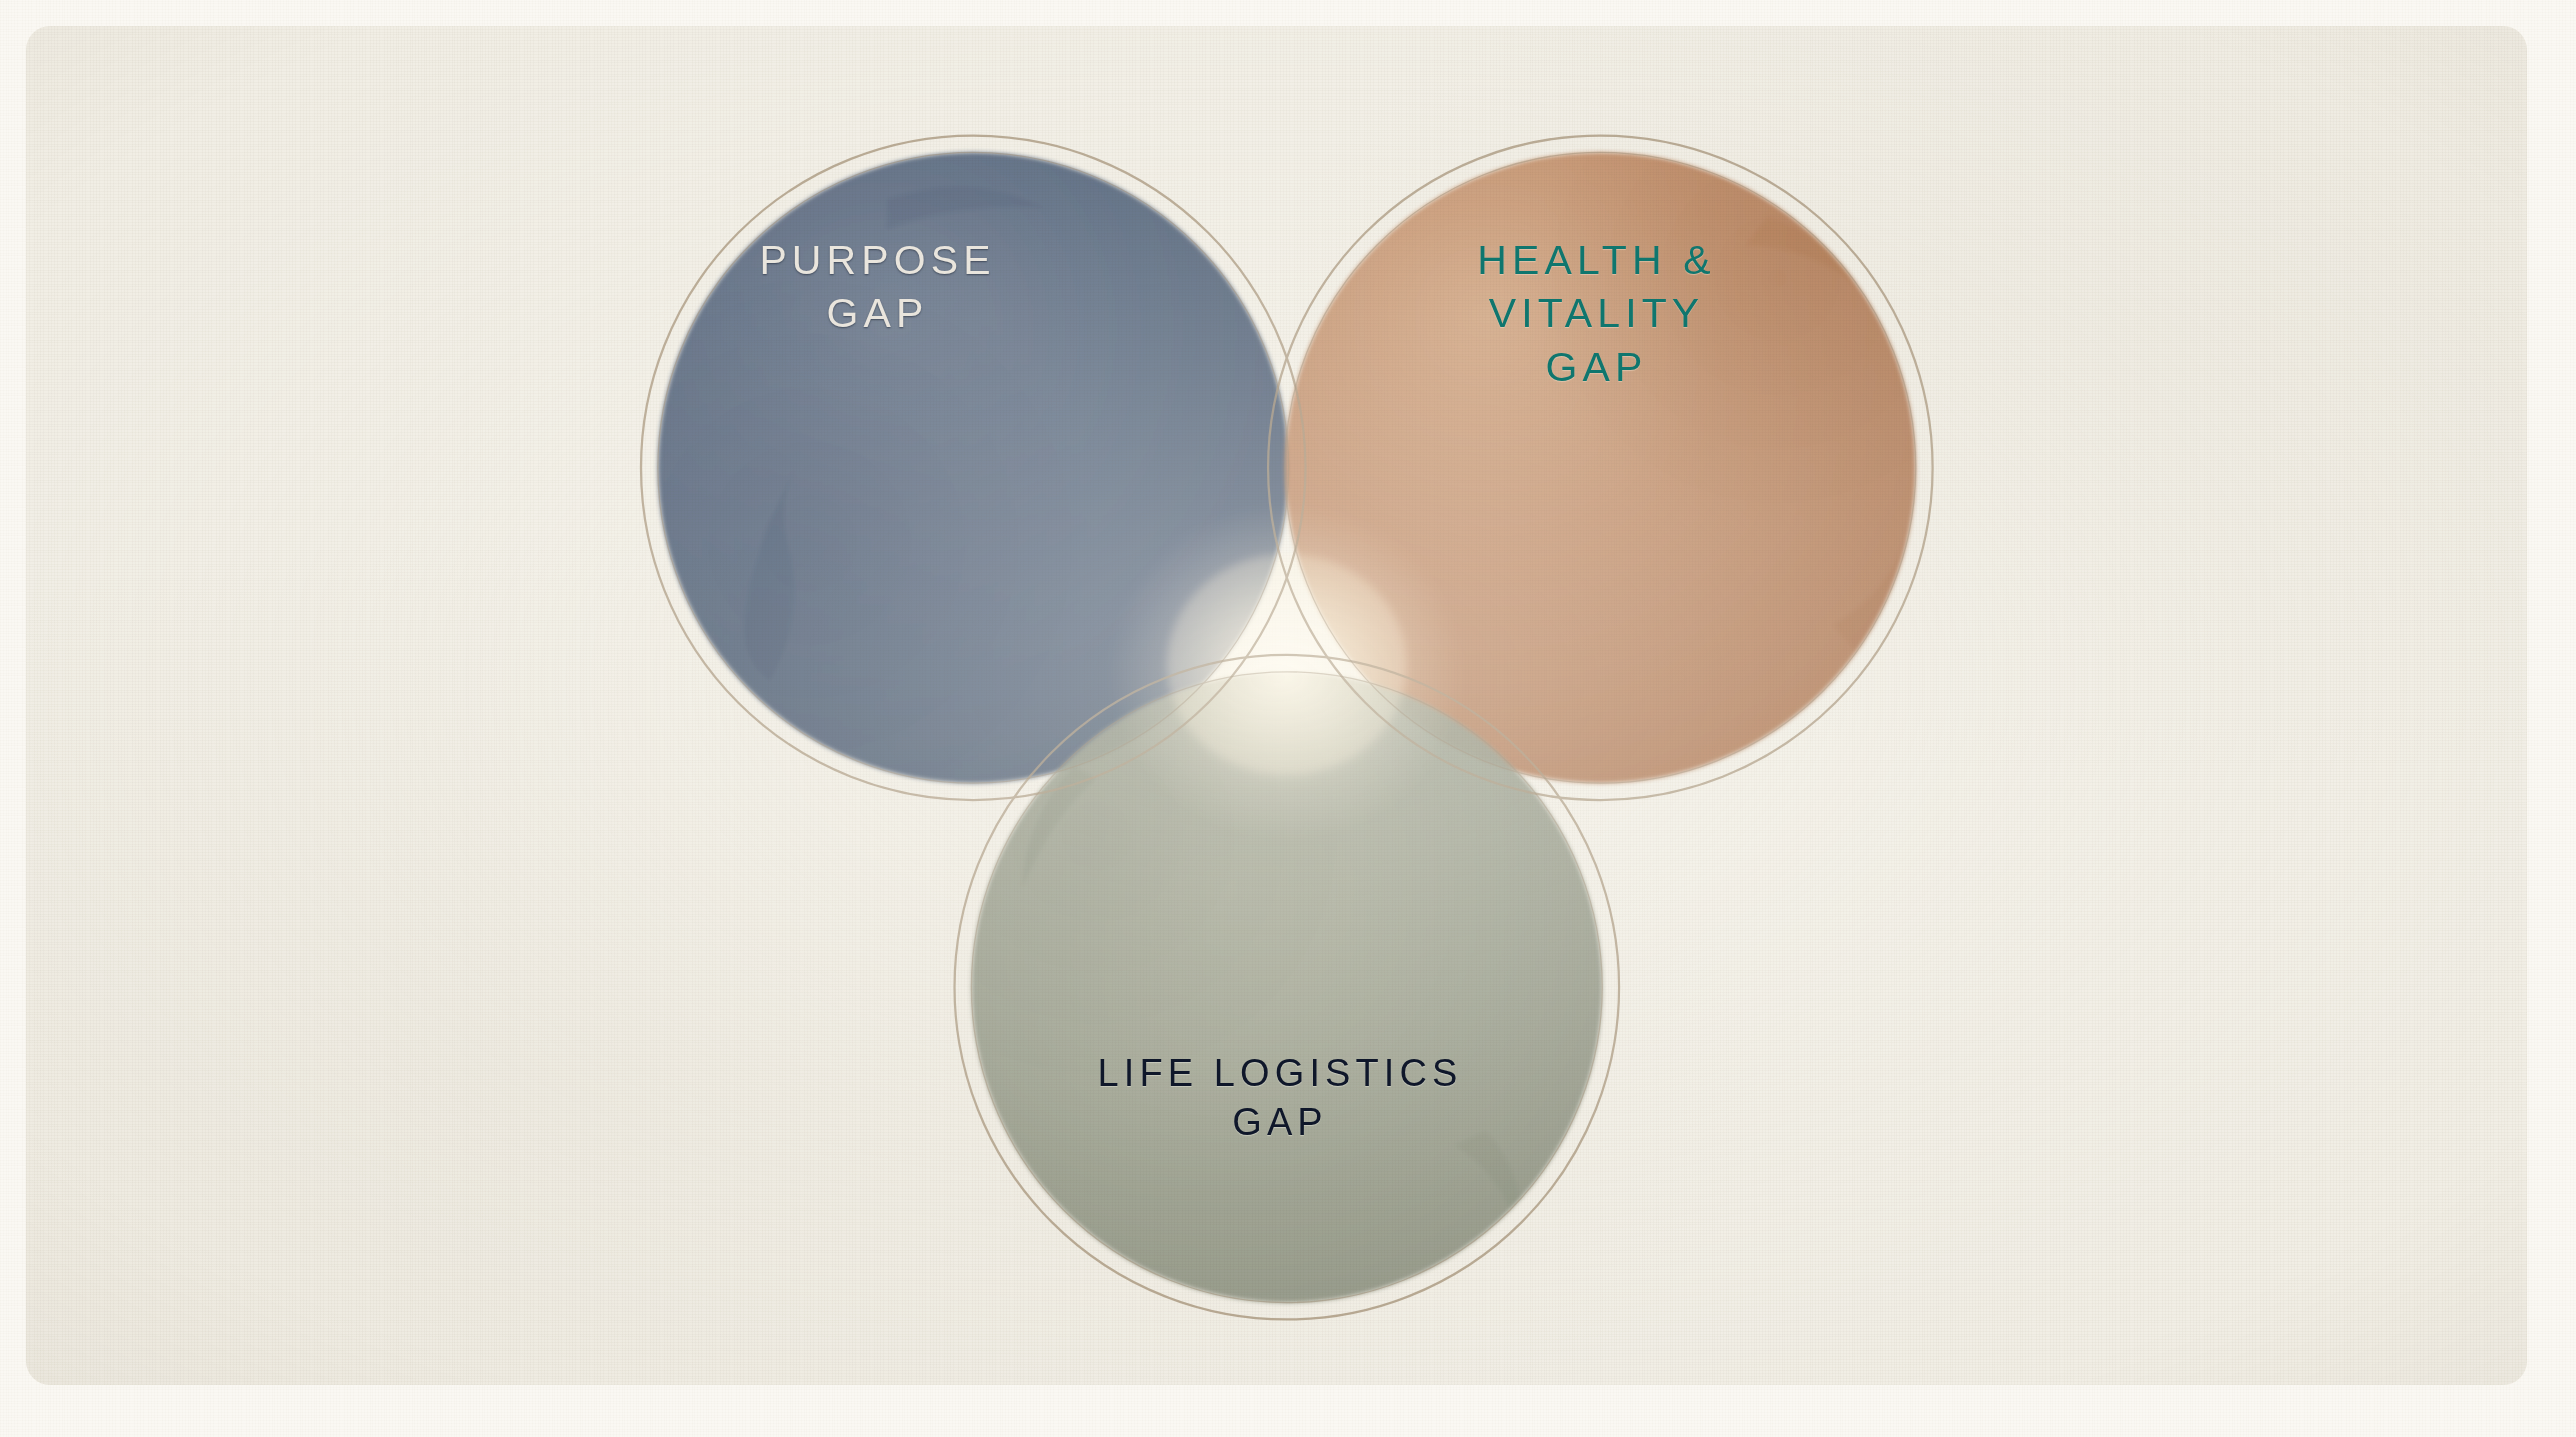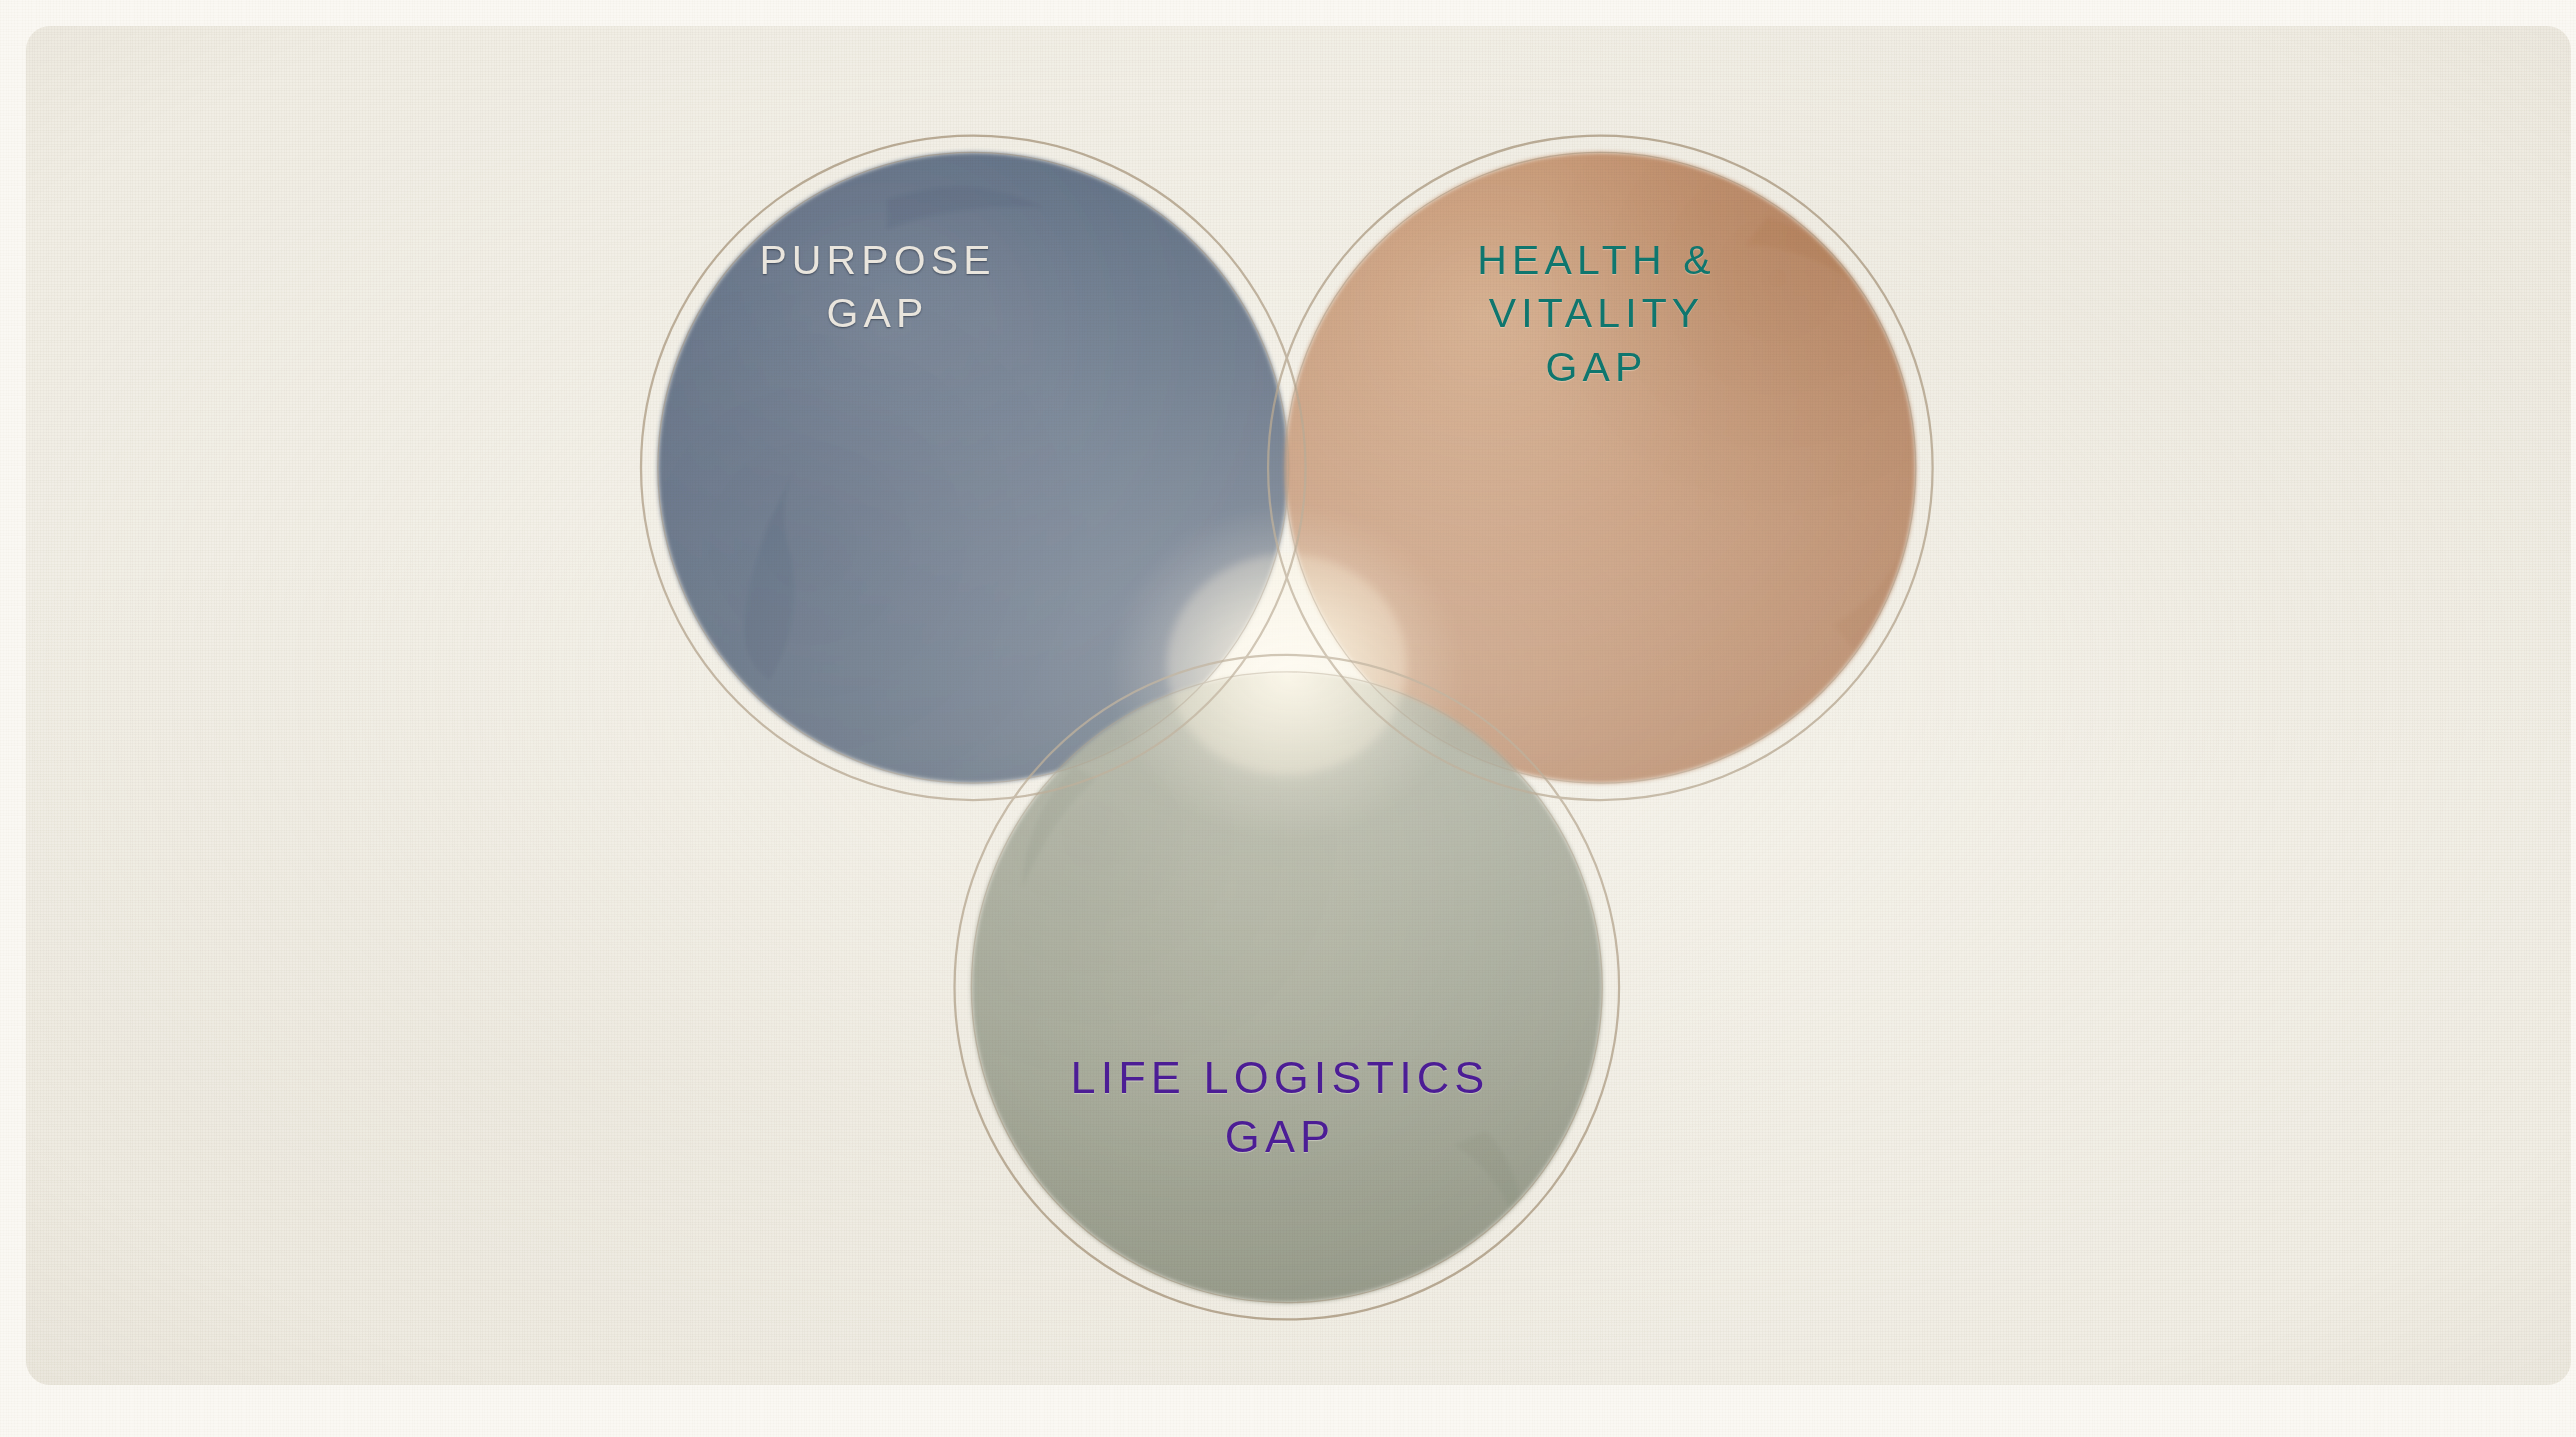--- a/index.html
+++ b/index.html
@@ -32,21 +32,20 @@
   
   .panel {
     position: absolute;
     left: 26px;
     top: 26px;
     width: 2501px;
     height: 1359px;
     border-radius: 24px;
     background: #f1eee5;
     overflow: hidden;
-    padding-left: 44px;
   }
 
   .panel-grain {
     position: absolute;
     inset: 0;
     pointer-events: none;
     background-image:
       repeating-linear-gradient(0deg, rgba(140,126,100,0.045) 0 0.9px, rgba(255,255,255,0) 0.9px 2.8px),
       repeating-linear-gradient(90deg, rgba(140,126,100,0.045) 0 0.9px, rgba(255,255,255,0) 0.9px 2.8px),
       radial-gradient(ellipse 70% 60% at 22% 78%, rgba(160,145,118,0.055), rgba(160,145,118,0) 70%),
@@ -102,23 +101,23 @@
     font-size: 41px;
     letter-spacing: 5.1px;
     color: #0f766e;
     text-shadow: 0 0.9px 0.9px rgba(255,240,222,0.38);
   }
 
   .label-life {
     left: 973px;
     top: 1023px;
     width: 562px;
-    font-size: 45px;
+    font-size: 38px;
     letter-spacing: 5.1px;
-    color: #4c1d95;
+    color: #0f172a;
     text-shadow: 0 0.9px 0.9px rgba(248,248,238,0.40);
   }
 </style>
 </head>
 <body>
 
 <div id="stage">
 
   <div class="outer-grain"></div>
 

